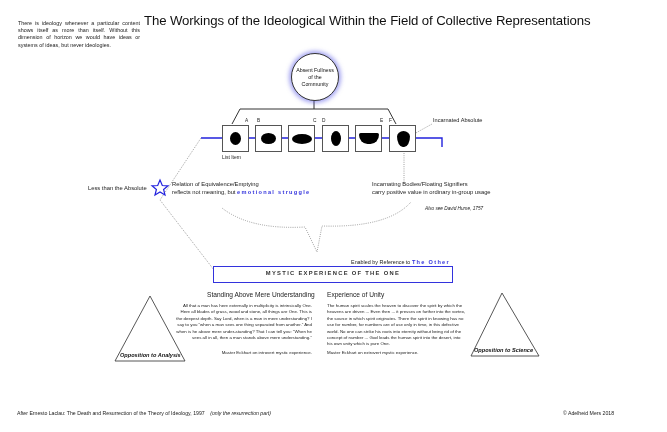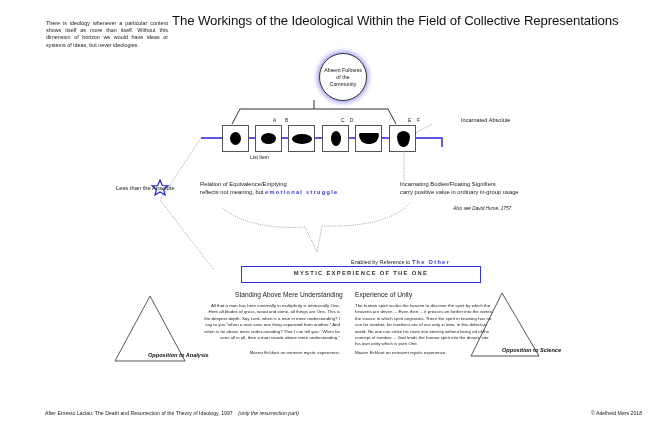--- a/index.html
+++ b/index.html
@@ -1,18 +1,18 @@
 <!DOCTYPE html>
 <html><head>
 <meta charset="utf-8">
 <style>
   html, body { margin: 0; padding: 0; background: #ffffff; }
   body { width: 667px; height: 432px; position: relative; overflow: hidden;
          font-family: "Liberation Sans", sans-serif; color: #222; }
-  .abs { position: absolute; margin-left: 28px; }
+  .abs { position: absolute; }
   .intro { left: 18px; top: 20px; width: 122px; font-size: 5.4px; line-height: 7.2px; text-align: justify; color: #222; }
   .title { left: 144px; top: 13px; font-size: 13.2px; color: #111; white-space: nowrap; letter-spacing: -0.1px; }
   .circle { left: 291px; top: 53px; width: 46px; height: 46px; border: 1.2px solid #333; border-radius: 50%;
             box-shadow: 0 0 4px 2px rgba(90,90,230,0.55); background: #fff; display:flex; align-items:center; justify-content:center;
             text-align:center; font-size: 5.3px; line-height: 7px; color: #111; }
   svg.overlay { position: absolute; left: 0; top: 0; }
   .lbl { font-size: 5px; color: #222; white-space: nowrap; }
   .letter { font-size: 4.8px; color: #222; }
   .box { position: absolute; top: 125px; width: 27px; height: 27px; border: 1.2px solid #555; background: #fff; box-sizing: border-box; }
   .blob { position: absolute; background: #000; }

